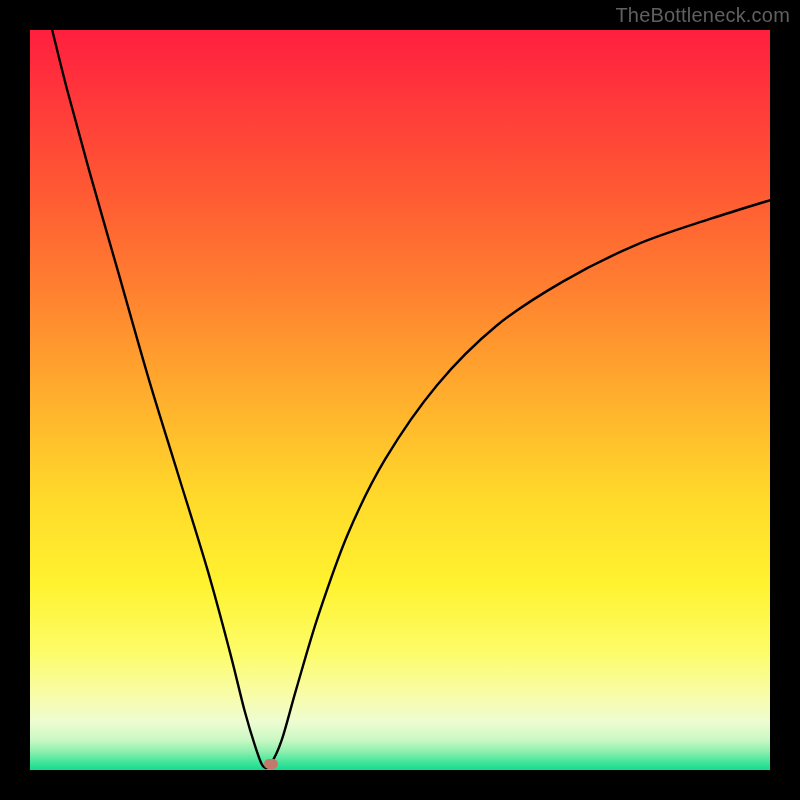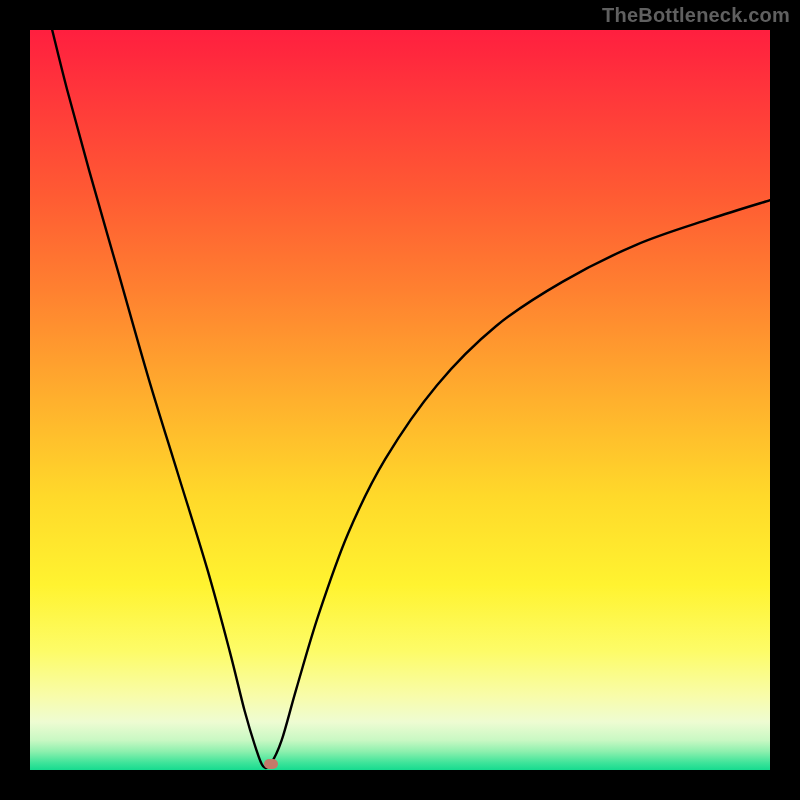--- a/index.html
+++ b/index.html
@@ -30,21 +30,21 @@
   .gradient {
     position: absolute;
     inset: 0;
   }
   .watermark {
     position: absolute;
     top: 4px;
     right: 10px;
     color: #606060;
     font-size: 20px;
-    font-weight: 700;
+    font-weight: 400;
     letter-spacing: 0.2px;
   }
   svg.curve {
     position: absolute;
     inset: 0;
   }
   .marker {
     position: absolute;
     width: 14px;
     height: 10px;

